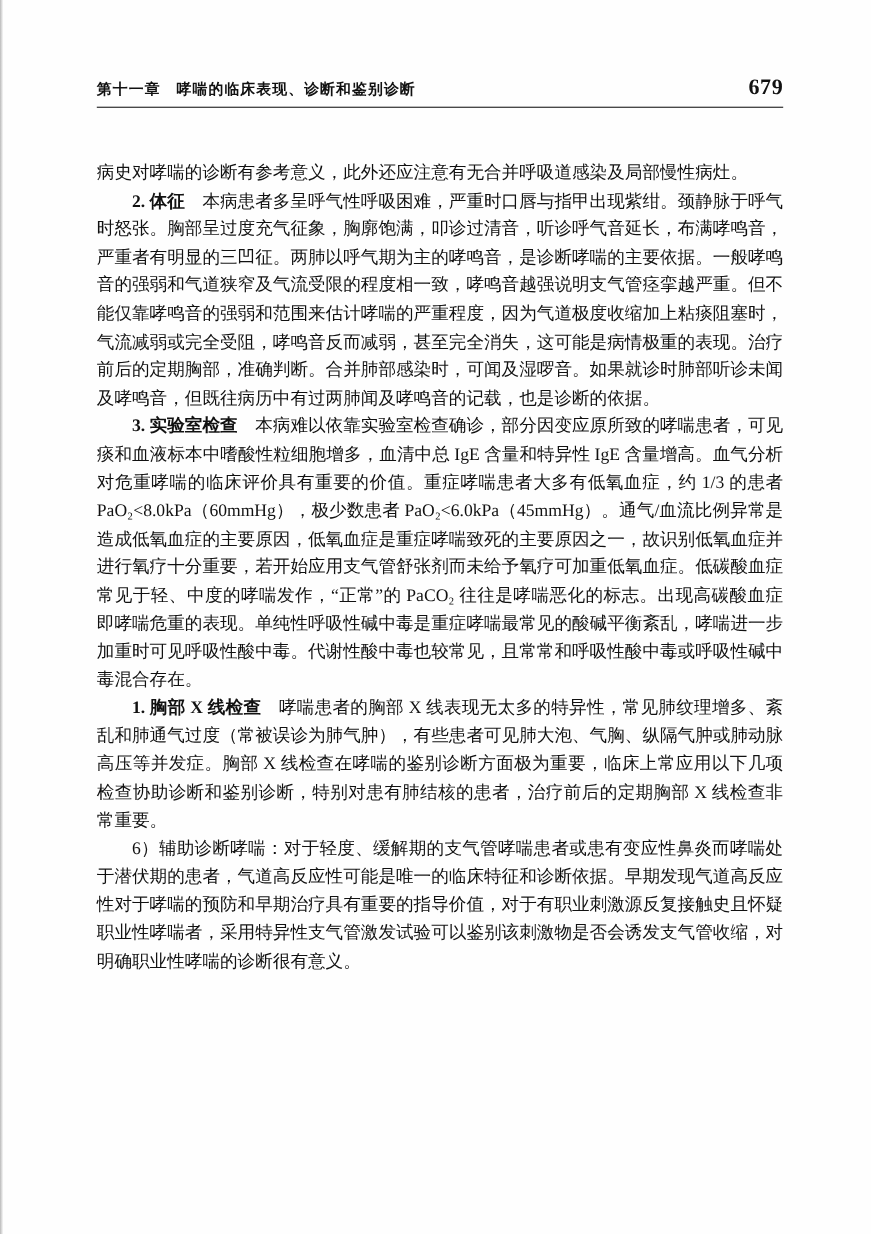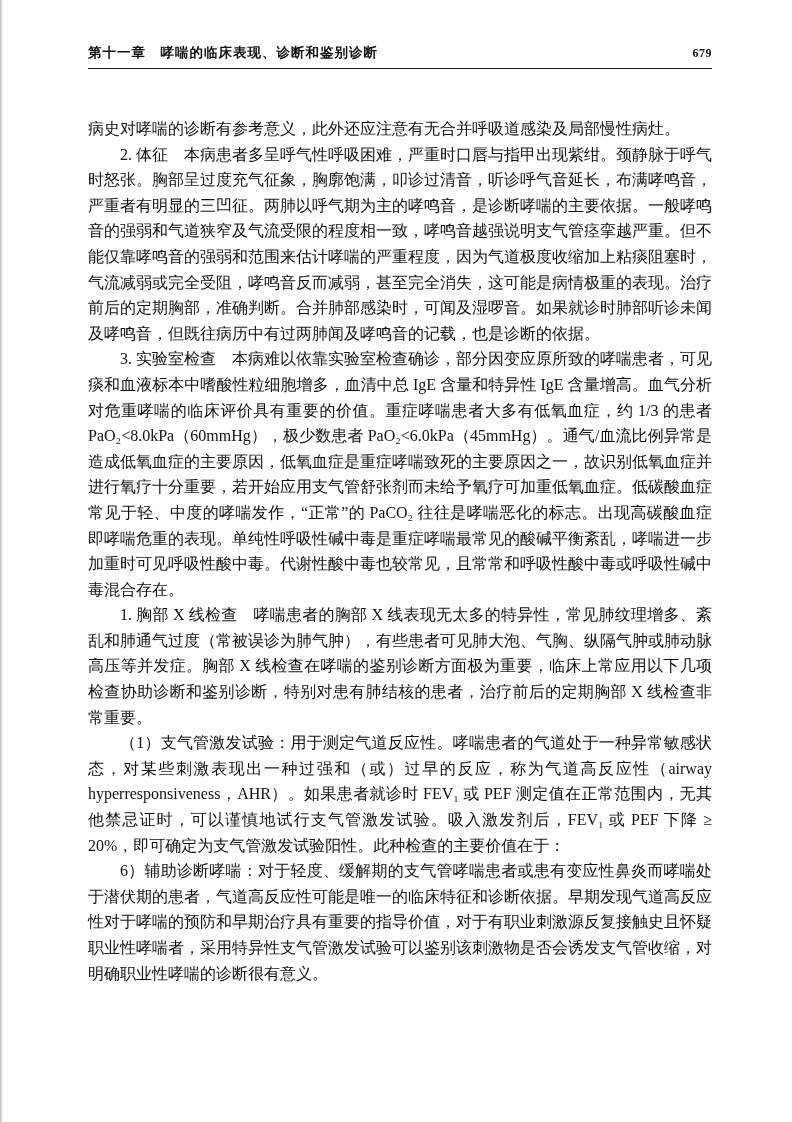--- a/index.html
+++ b/index.html
@@ -2,21 +2,21 @@
 <html><head>
 <meta charset="utf-8">
 <style>
   * { margin: 0; padding: 0; box-sizing: border-box; }
   html, body { background: #ffffff; }
   .page {
     position: relative;
     width: 792px;
     height: 1122px;
     background: #fefefe;
-    padding: 44px 80px 0 88px;
+    padding: 68px 80px 0 88px;
     font-family: "Liberation Serif", "DejaVu Serif", serif;
     color: #111111;
     overflow: hidden;
   }
   .scan-edge {
     position: absolute;
     left: 0; top: 0; bottom: 0;
     width: 3px;
     background: linear-gradient(to right, #b9b9b9, #fefefe);
   }
@@ -25,38 +25,38 @@
     justify-content: space-between;
     align-items: baseline;
     padding-bottom: 6px;
   }
   .chapter {
     font-size: 13.5px;
     font-weight: bold;
     letter-spacing: 1px;
   }
   .pagenum {
-    font-size: 12px;
+    font-size: 20px;
     font-weight: bold;
     letter-spacing: 0.5px;
   }
   .rule {
     border-top: 1.6px solid #1c1c1c;
     margin-bottom: 15px;
   }
   .body-text {
     font-size: 16px;
     line-height: 25.6px;
     text-align: justify;
     margin-top: 47px;
   }
   .para { text-indent: 2em; }
   .para.no-indent { text-indent: 0; }
   .lead {
-    font-weight: normal;
+    font-weight: bold;
     margin-right: 1em;
   }
 </style>
 </head>
 <body>
 
 <div class="page">
   <div class="scan-edge"></div>
 
   <header class="page-header">
@@ -70,18 +70,17 @@
 
     <p class="para no-indent"><span>病史对哮喘的诊断有参考意义，此外还应注意有无合并呼吸道感染及局部慢性病灶。</span></p>
 
     <p class="para"><b class="lead">2. 体征</b><span>本病患者多呈呼气性呼吸困难，严重时口唇与指甲出现紫绀。颈静脉于呼气时怒张。胸部呈过度充气征象，胸廓饱满，叩诊过清音，听诊呼气音延长，布满哮鸣音，严重者有明显的三凹征。两肺以呼气期为主的哮鸣音，是诊断哮喘的主要依据。一般哮鸣音的强弱和气道狭窄及气流受限的程度相一致，哮鸣音越强说明支气管痉挛越严重。但不能仅靠哮鸣音的强弱和范围来估计哮喘的严重程度，因为气道极度收缩加上粘痰阻塞时，气流减弱或完全受阻，哮鸣音反而减弱，甚至完全消失，这可能是病情极重的表现。治疗前后的定期胸部，准确判断。合并肺部感染时，可闻及湿啰音。如果就诊时肺部听诊未闻及哮鸣音，但既往病历中有过两肺闻及哮鸣音的记载，也是诊断的依据。</span></p>
 
     <p class="para"><b class="lead">3. 实验室检查</b><span>本病难以依靠实验室检查确诊，部分因变应原所致的哮喘患者，可见痰和血液标本中嗜酸性粒细胞增多，血清中总 IgE 含量和特异性 IgE 含量增高。血气分析对危重哮喘的临床评价具有重要的价值。重症哮喘患者大多有低氧血症，约 1/3 的患者 PaO₂&lt;8.0kPa（60mmHg），极少数患者 PaO₂&lt;6.0kPa（45mmHg）。通气/血流比例异常是造成低氧血症的主要原因，低氧血症是重症哮喘致死的主要原因之一，故识别低氧血症并进行氧疗十分重要，若开始应用支气管舒张剂而未给予氧疗可加重低氧血症。低碳酸血症常见于轻、中度的哮喘发作，“正常”的 PaCO₂ 往往是哮喘恶化的标志。出现高碳酸血症即哮喘危重的表现。单纯性呼吸性碱中毒是重症哮喘最常见的酸碱平衡紊乱，哮喘进一步加重时可见呼吸性酸中毒。代谢性酸中毒也较常见，且常常和呼吸性酸中毒或呼吸性碱中毒混合存在。</span></p>
 
     <p class="para"><b class="lead">1. 胸部 X 线检查</b><span>哮喘患者的胸部 X 线表现无太多的特异性，常见肺纹理增多、紊乱和肺通气过度（常被误诊为肺气肿），有些患者可见肺大泡、气胸、纵隔气肿或肺动脉高压等并发症。胸部 X 线检查在哮喘的鉴别诊断方面极为重要，临床上常应用以下几项检查协助诊断和鉴别诊断，特别对患有肺结核的患者，治疗前后的定期胸部 X 线检查非常重要。</span></p>
 
 
-    <p class="para"><span>（1）支气管激发试验：用于测定气道反应性。哮喘患者的气道处于一种异常敏感状态，对某些刺激表现出一种过强和（或）过早的反应，称为气道高反应性（airway hyperresponsiveness，AHR）。如果患者就诊时 FEV₁ 或 PEF 测定值在正常范围内，无其他禁忌证时，可以谨慎地试行支气管激发试验。吸入激发剂后，FEV₁ 或 PEF 下降 ≥ 20%，即可确定为支气管激发试验阳性。此种检查的主要价值在于：</span></p>
 
     <p class="para"><span>6）辅助诊断哮喘：对于轻度、缓解期的支气管哮喘患者或患有变应性鼻炎而哮喘处于潜伏期的患者，气道高反应性可能是唯一的临床特征和诊断依据。早期发现气道高反应性对于哮喘的预防和早期治疗具有重要的指导价值，对于有职业刺激源反复接触史且怀疑职业性哮喘者，采用特异性支气管激发试验可以鉴别该刺激物是否会诱发支气管收缩，对明确职业性哮喘的诊断很有意义。</span></p>
 
   </main>
 </div>
 
 </body></html>

